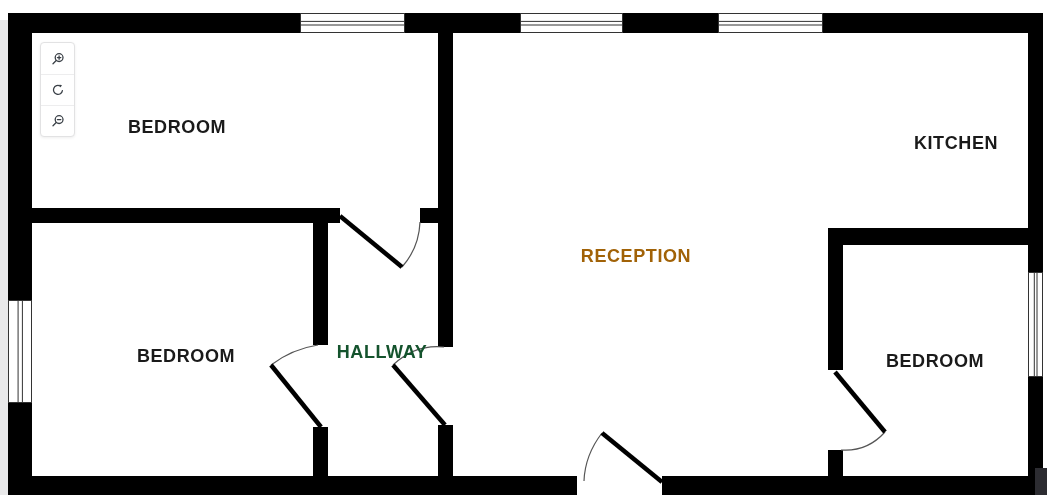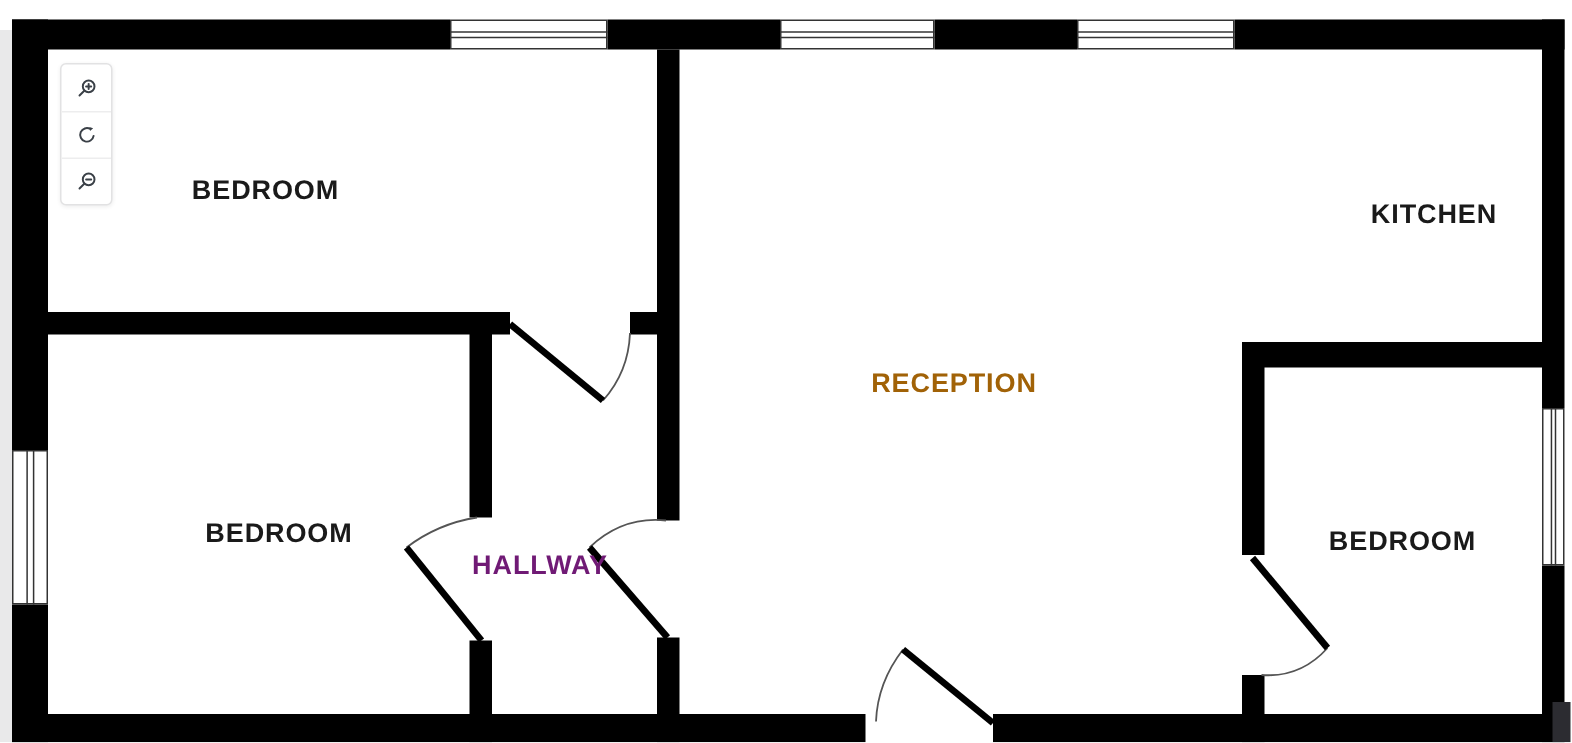--- a/index.html
+++ b/index.html
@@ -90,21 +90,21 @@
       <path d="M 602 433 Q 585 455 584 481" fill="none" stroke="#555555" stroke-width="1.2"></path>
       <line x1="662" y1="482" x2="602" y2="433" stroke="#000000" stroke-width="4.5"></line>
       <rect x="1035" y="468" width="12" height="27" fill="#2c2c31"></rect>
     </svg>
 
   <div id="labels">
       <div class="room-label" style="left: 177px; top: 127px; color: rgb(26, 26, 26);">BEDROOM</div>
       <div class="room-label" style="left: 956px; top: 143px; color: rgb(26, 26, 26); text-align: right;">KITCHEN</div>
       <div class="room-label" style="left: 636px; top: 256px; color: #a16207;">RECEPTION</div>
       <div class="room-label" style="left: 186px; top: 356px; color: rgb(26, 26, 26);">BEDROOM</div>
-      <div class="room-label" style="left: 360px; top: 352px; color: #701a75; margin-top: 25px;">HALLWAY</div>
+      <div class="room-label" style="left: 382px; top: 352px; color: #14532d;">HALLWAY</div>
       <div class="room-label" style="left: 935px; top: 361px; color: rgb(26, 26, 26);">BEDROOM</div>
     </div>
 
   <div class="toolbar">
     <button>
       <svg width="14" height="14" viewBox="0 0 14 14" fill="none" stroke="#3a4047" stroke-width="1.3" stroke-linecap="round">
         <circle cx="8.1" cy="5.6" r="3.9"></circle>
         <line x1="5.2" y1="8.5" x2="2.0" y2="11.7"></line>
         <line x1="8.1" y1="3.9" x2="8.1" y2="7.3"></line>
         <line x1="6.4" y1="5.6" x2="9.8" y2="5.6"></line>

